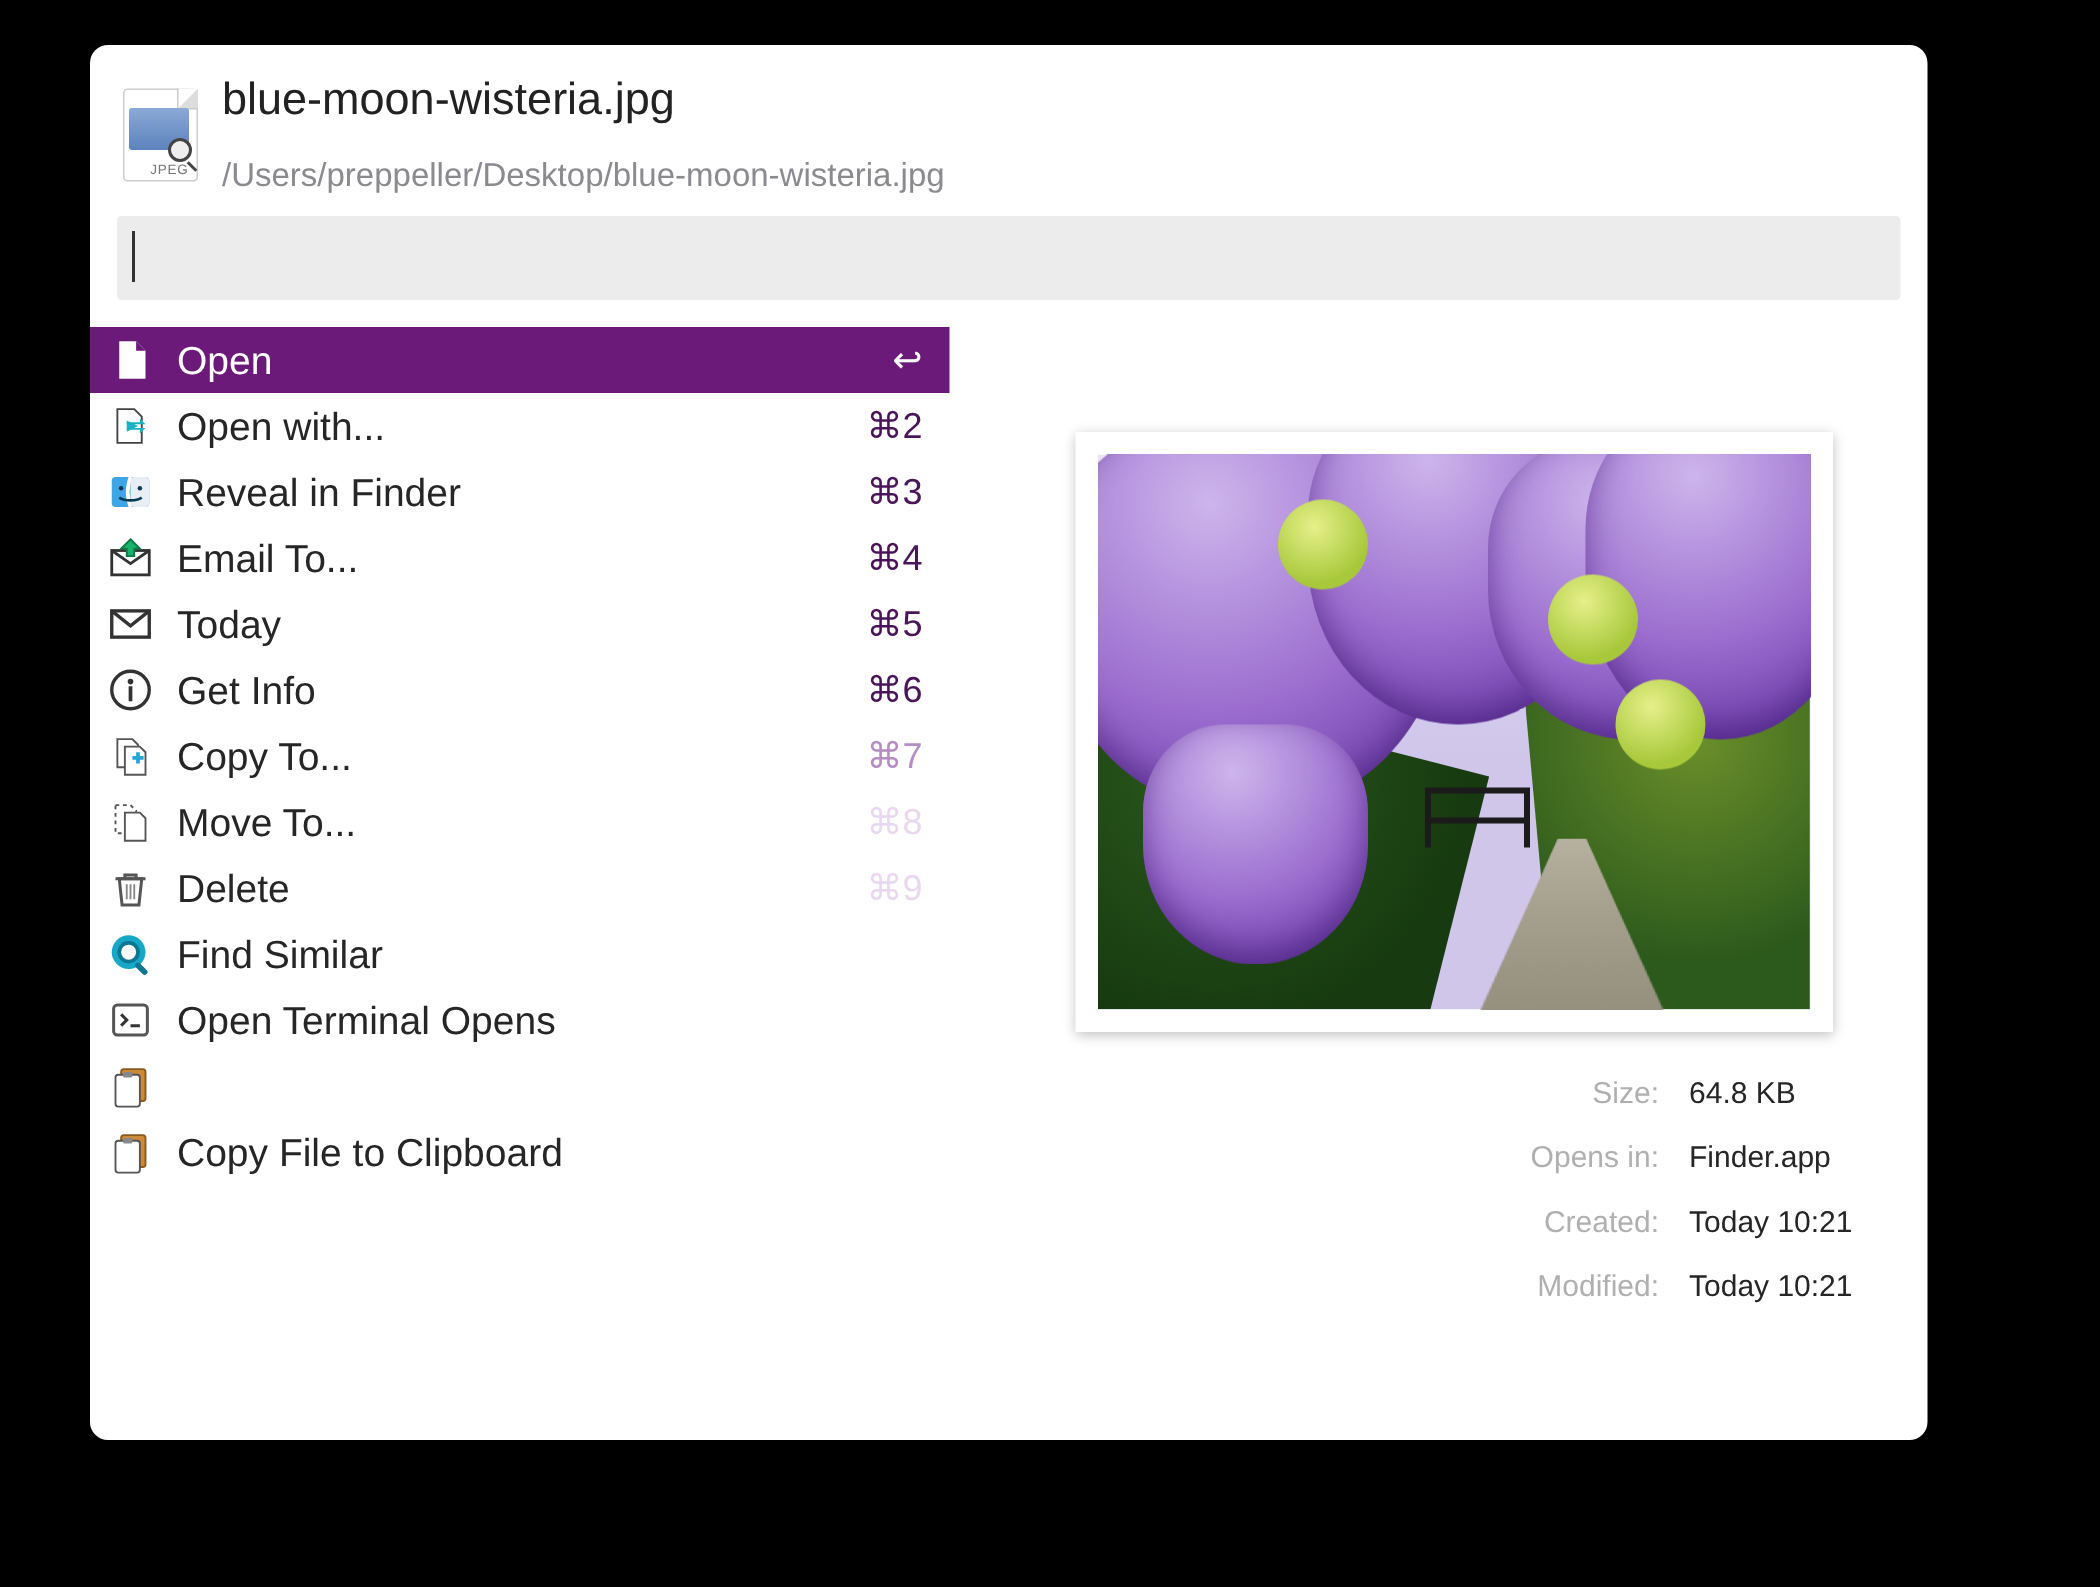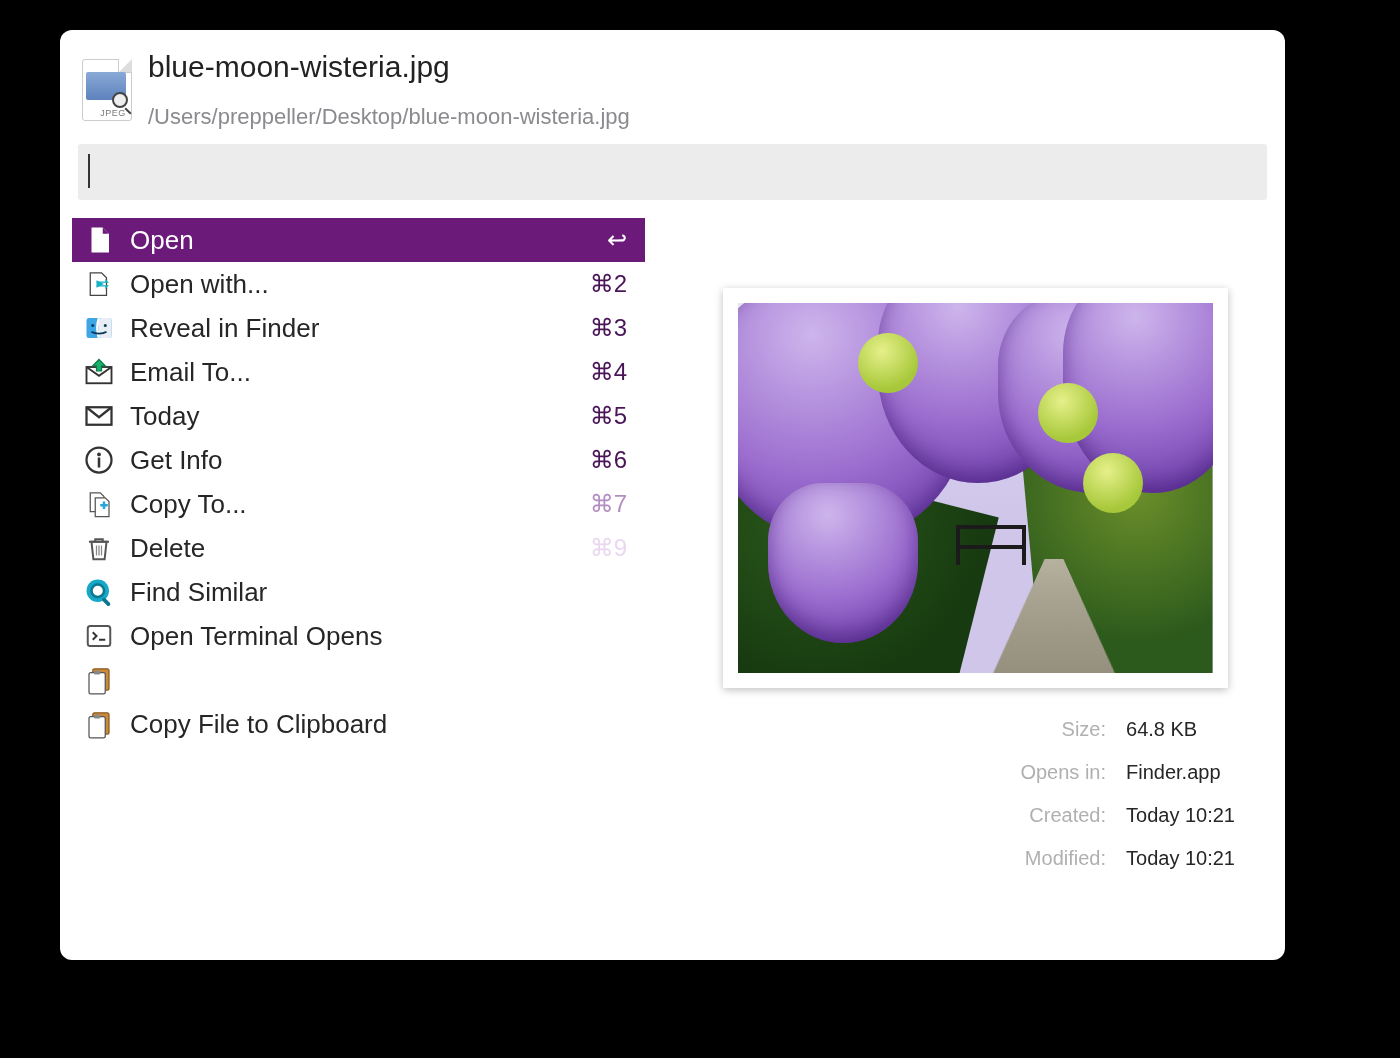--- a/index.html
+++ b/index.html
@@ -85,21 +85,20 @@
     width: 100%; height: 100%;
     padding: 0 14px;
     border: none; outline: none;
     background: transparent;
     font-size: 24px;
   }
 
   .body {
     display: flex;
     margin-top: 18px;
-    padding-left: 12px;
   }
   .actions {
     width: 573px;
     flex: 0 0 auto;
   }
   .action {
     display: flex;
     align-items: center;
     height: 44px;
     padding: 0 18px 0 10px;
@@ -289,20 +288,30 @@
           <svg viewBox="0 0 24 24">
               <path d="M5 3h8l3 3v12H5z" fill="#fff" stroke="#555"></path>
               <path d="M9 7h8l3 3v12H9z" fill="#fff" stroke="#555"></path>
               <path d="M13 13h6M16 10v6" stroke="#2aa3d8" stroke-width="2"></path>
             </svg>
         </span>
         <span class="label">Copy To...</span>
         <span class="sc sc-mid">⌘7</span>
       </div>
 
+      <div class="action">
+        <span class="icon">
+          <svg viewBox="0 0 24 24">
+              <path d="M4 3h8l3 3v12H4z" fill="#fff" stroke="#555" stroke-dasharray="2 2"></path>
+              <path d="M9 7h8l3 3v12H9z" fill="#fff" stroke="#555"></path>
+            </svg>
+        </span>
+        <span class="label">Move To...</span>
+        <span class="sc sc-light">⌘8</span>
+      </div>
 
       <div class="action">
         <span class="icon">
           <svg viewBox="0 0 24 24">
               <path d="M6 7h12l-1.5 14h-9z" fill="none" stroke="#555" stroke-width="1.6"></path>
               <path d="M9 7V5h6v2" fill="none" stroke="#555" stroke-width="1.6"></path>
               <path d="M4 7h16" stroke="#555" stroke-width="1.6"></path>
               <path d="M10 10v8M12 10v8M14 10v8" stroke="#888"></path>
             </svg>
         </span>

